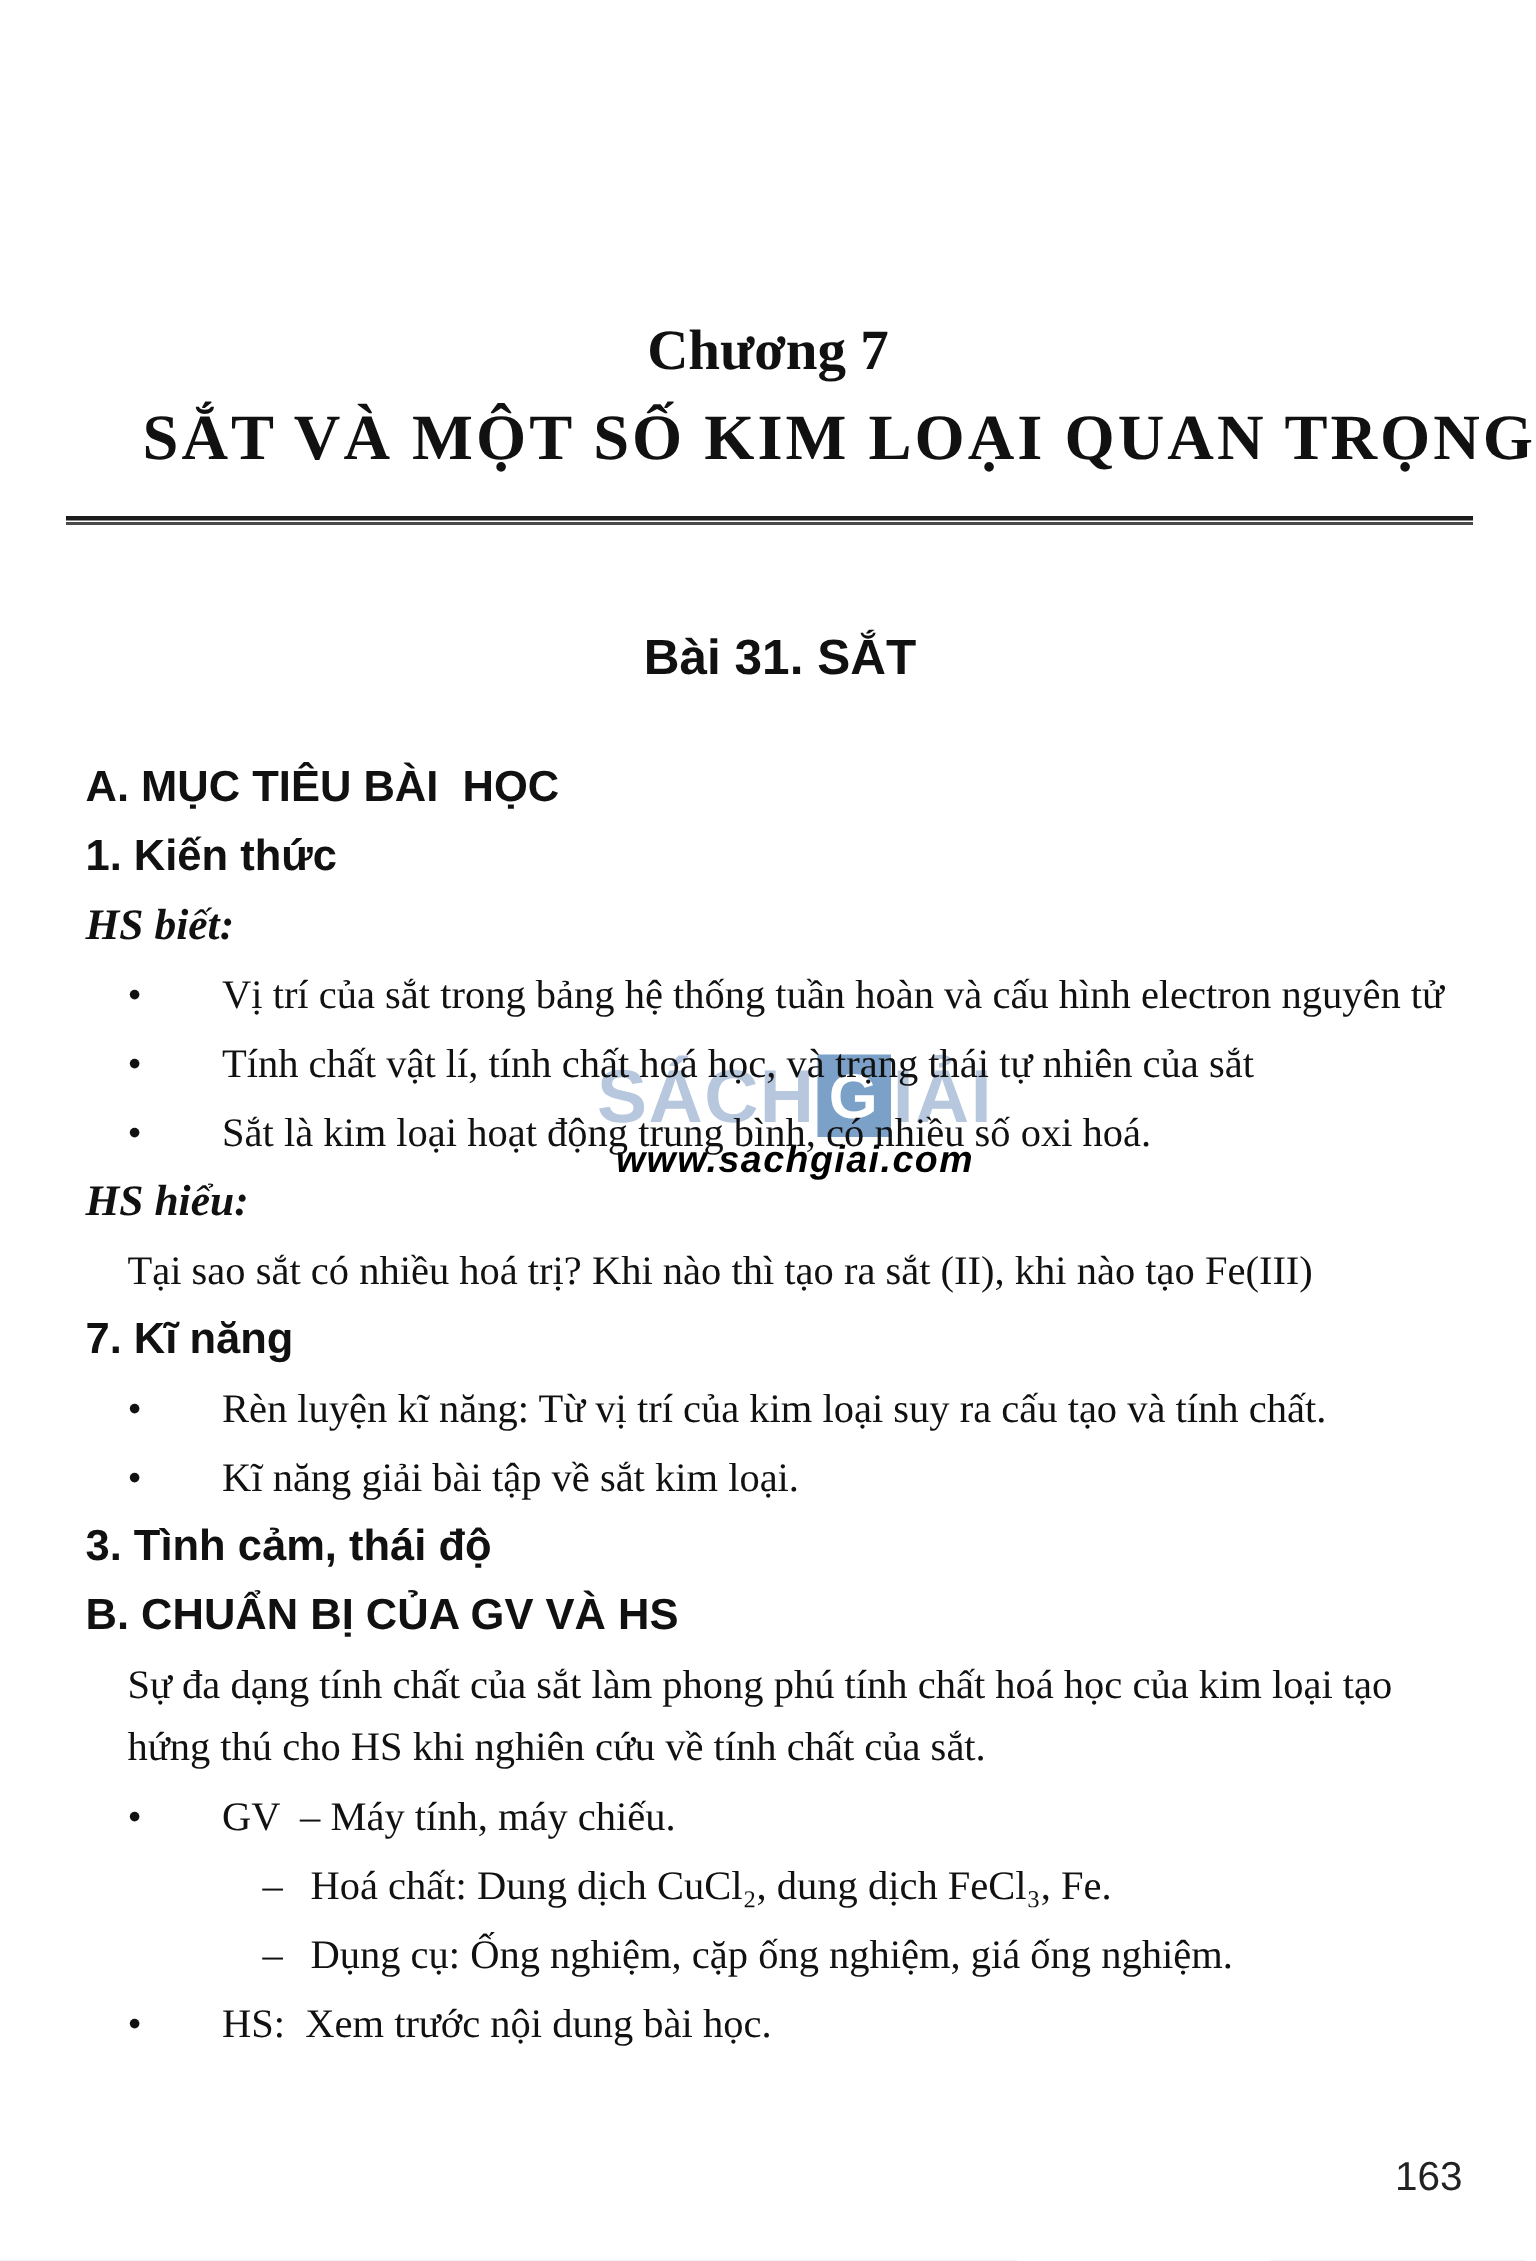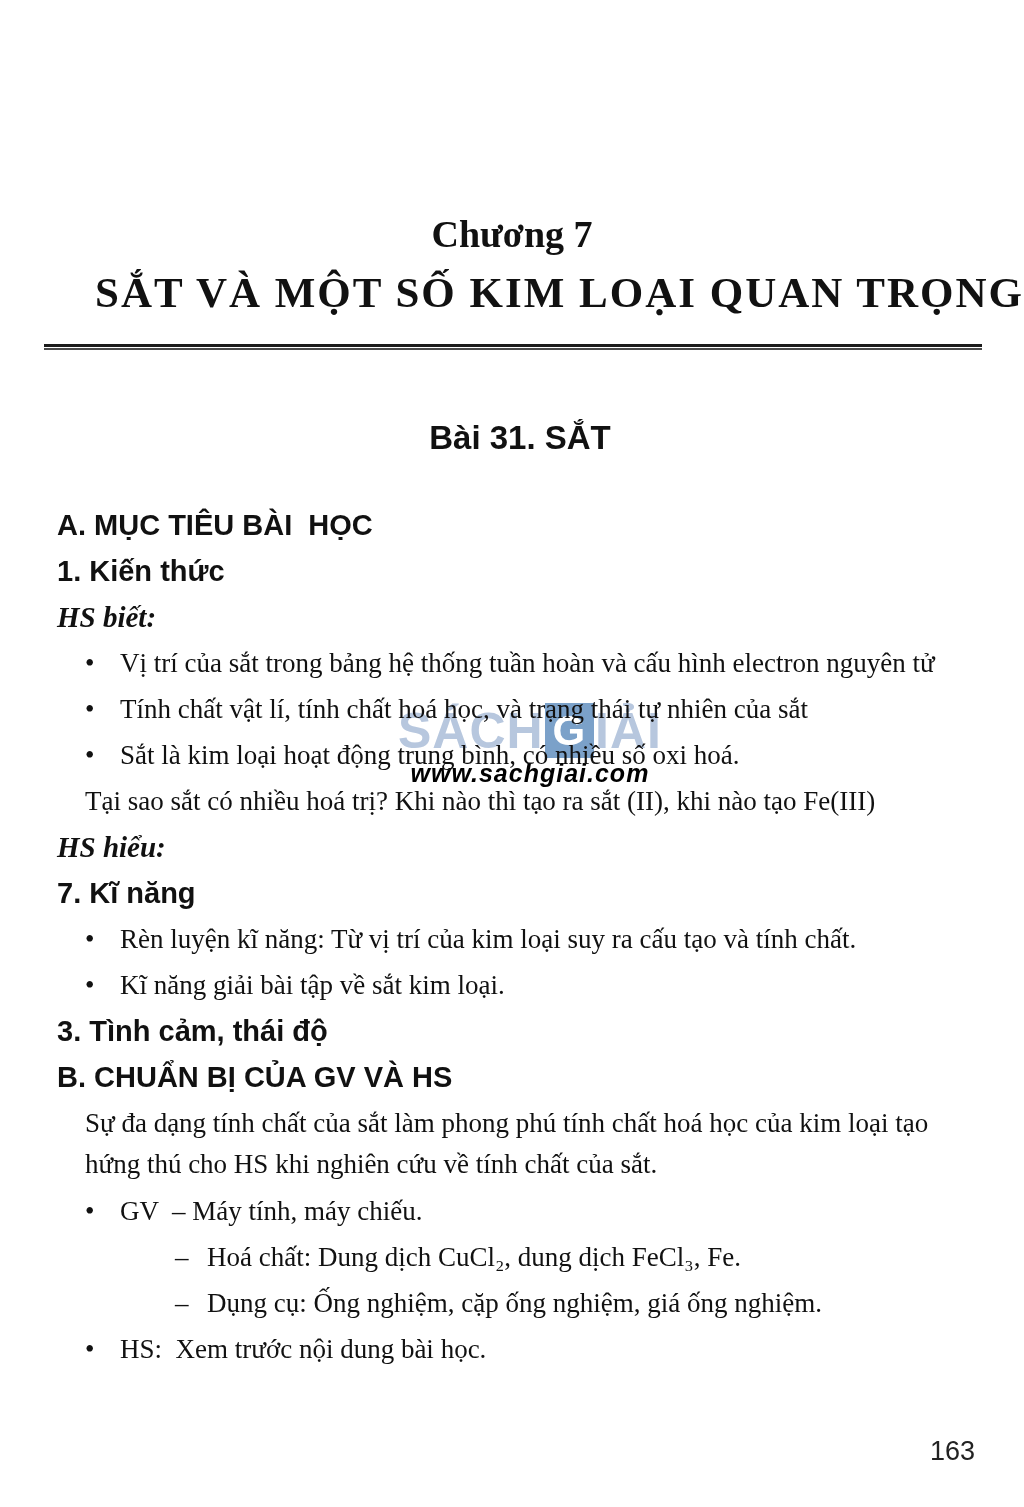--- a/index.html
+++ b/index.html
@@ -53,21 +53,21 @@
     font-family:"Liberation Sans","DejaVu Sans",sans-serif;
     font-weight:bold;font-size:29px;
   }
   .hs-label{
     font-weight:bold;font-style:italic;font-size:29px;
   }
   .para{margin-left:28px;}
   .para.two-line{line-height:41px;padding:3px 0;}
   .li{display:flex;margin-left:28px;}
   .li .marker{flex:0 0 35px;}
-  .li .li-text{flex:1 1 auto;}
+  .li .li-text{flex:1 1 auto;margin-left:28px;}
   .dash{display:flex;margin-left:118px;}
   .dash .marker{flex:0 0 32px;}
   .dash .li-text{flex:1 1 auto;}
   
   .watermark{
     position:absolute;z-index:1;
     left:398px;top:703px;width:264px;
     text-align:center;
     font-family:"Liberation Sans","DejaVu Sans",sans-serif;
     user-select:none;
@@ -130,22 +130,22 @@
       </div>
       <div class="block li">
         <span class="marker">•</span>
         <span class="li-text">Tính chất vật lí, tính chất hoá học, và trạng thái tự nhiên của sắt</span>
       </div>
       <div class="block li">
         <span class="marker">•</span>
         <span class="li-text">Sắt là kim loại hoạt động trung bình, có nhiều số oxi hoá.</span>
       </div>
 
+      <div class="block hs-label">HS hiểu:</div>
       <div class="block para">Tại sao sắt có nhiều hoá trị? Khi nào thì tạo ra sắt (II), khi nào tạo Fe(III)</div>
-      <div class="block hs-label">HS hiểu:</div>
 
       <div class="block h-sub">7. Kĩ năng</div>
       <div class="block li">
         <span class="marker">•</span>
         <span class="li-text">Rèn luyện kĩ năng: Từ vị trí của kim loại suy ra cấu tạo và tính chất.</span>
       </div>
       <div class="block li">
         <span class="marker">•</span>
         <span class="li-text">Kĩ năng giải bài tập về sắt kim loại.</span>
       </div>

